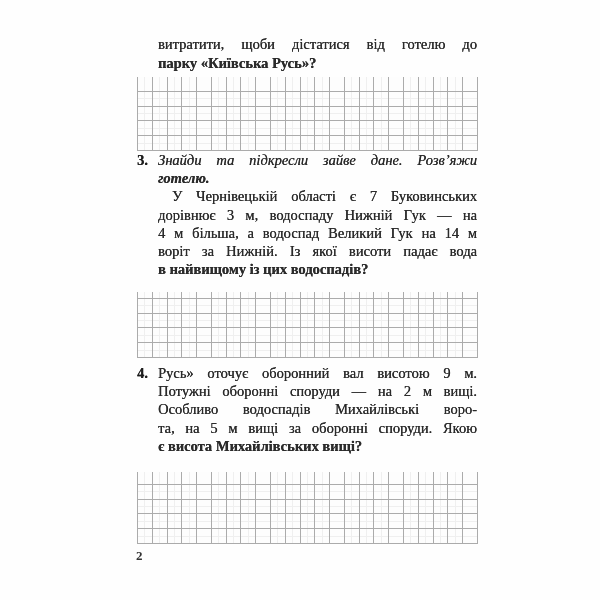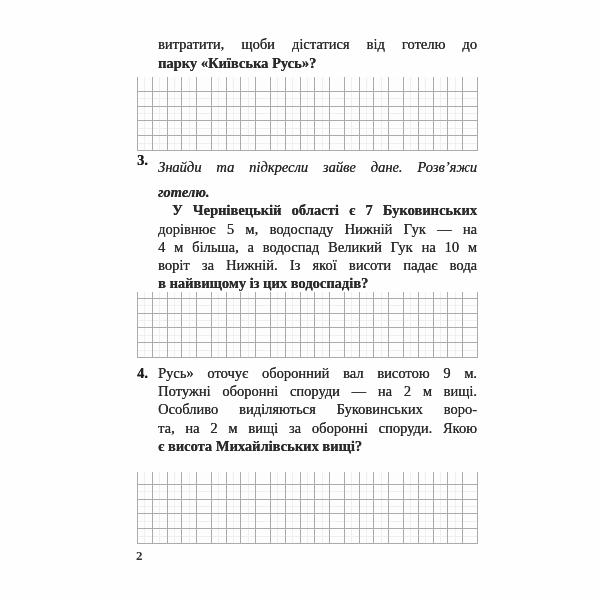--- a/index.html
+++ b/index.html
@@ -30,22 +30,22 @@
   }
   .problem.p3 { top: 151px; }
   .problem.p4 { top: 364px; }
   .pnum {
     position: absolute; left: 0; top: 0;
     font-weight: bold; color: #1d1d1d;
   }
   .ptext { margin-left: 21px; width: 319px; }
   .jline { text-align: justify; text-align-last: justify; }
   .jline.last { text-align-last: left; font-weight: bold; }
-  .it { font-style: italic; margin-top: 7px; }
-  .indent { text-indent: 14px; font-weight: bold; }
+  .it { font-style: italic; }
+  .indent { text-indent: 14px; }
   
   .grid {
     position: absolute;
     left: 137px; width: 341px;
     background-color: #fdfdfd;
     background-image:
       repeating-linear-gradient(90deg, #ababab 0, #ababab 1px, transparent 1px, transparent 14.78px),
       repeating-linear-gradient(0deg,  #ababab 0, #ababab 1px, transparent 1px, transparent 14.78px),
       repeating-linear-gradient(90deg, transparent 0, transparent 7.4px, #efefef 7.4px, #efefef 8.2px, transparent 8.2px, transparent 14.78px),
       repeating-linear-gradient(0deg,  transparent 0, transparent 7.4px, #efefef 7.4px, #efefef 8.2px, transparent 8.2px, transparent 14.78px);
@@ -73,36 +73,36 @@
   </div>
 
   <div class="grid g1"></div>
 
   <div class="problem p3">
     <span class="pnum">3.</span>
     <div class="ptext">
       <div class="jline it">Знайди та підкресли зайве дане. Розв’яжи</div>
       <div class="jline last it">готелю.</div>
       <div class="jline indent">У Чернівецькій області є 7 Буковинських</div>
-      <div class="jline">дорівнює 5 м, водоспаду Нижній Гук — на</div>
-      <div class="jline">4 м більша, а водоспад Великий Гук на 10 м</div>
+      <div class="jline">дорівнює 3 м, водоспаду Нижній Гук — на</div>
+      <div class="jline">4 м більша, а водоспад Великий Гук на 14 м</div>
       <div class="jline">воріт за Нижній. Із якої висоти падає вода</div>
       <div class="jline last">в найвищому із цих водоспадів?</div>
     </div>
   </div>
 
   <div class="grid g2"></div>
 
   <div class="problem p4">
     <span class="pnum">4.</span>
     <div class="ptext">
       <div class="jline">Русь» оточує оборонний вал висотою 9 м.</div>
       <div class="jline">Потужні оборонні споруди — на 2 м вищі.</div>
-      <div class="jline">Особливо виділяються Буковинських воро-</div>
-      <div class="jline">та, на 2 м вищі за оборонні споруди. Якою</div>
+      <div class="jline">Особливо водоспадів Михайлівські воро-</div>
+      <div class="jline">та, на 5 м вищі за оборонні споруди. Якою</div>
       <div class="jline last">є висота Михайлівських вищі?</div>
     </div>
   </div>
 
   <div class="grid g3"></div>
 
   <div class="pageno">2</div>
 
 </div>
 

